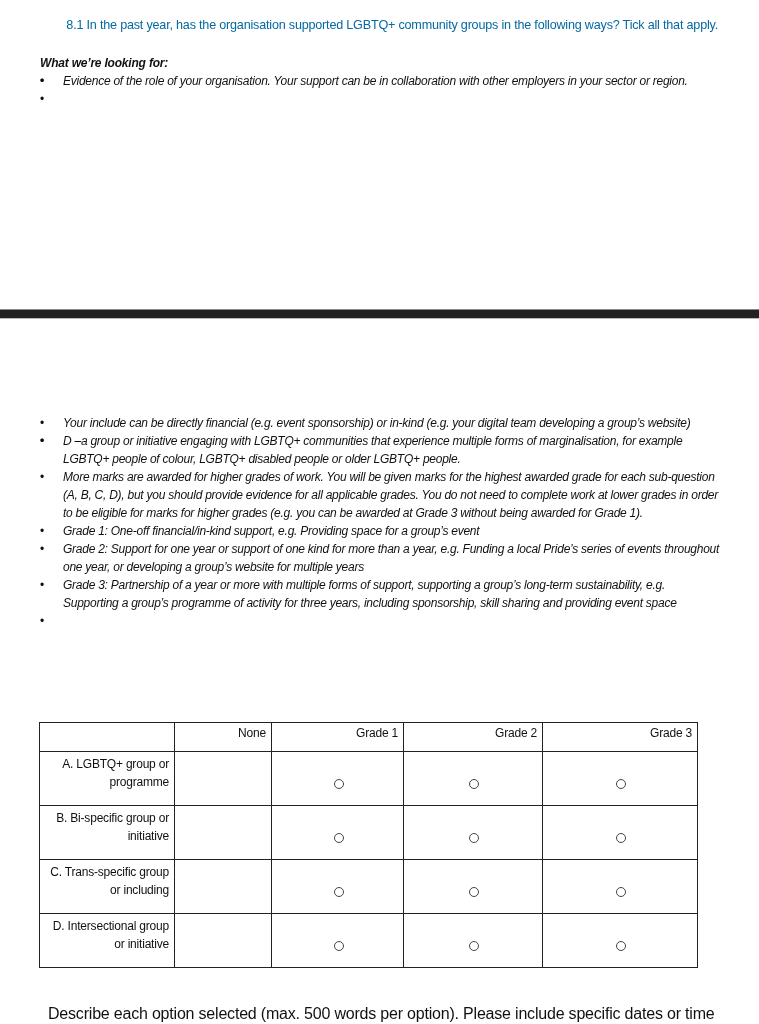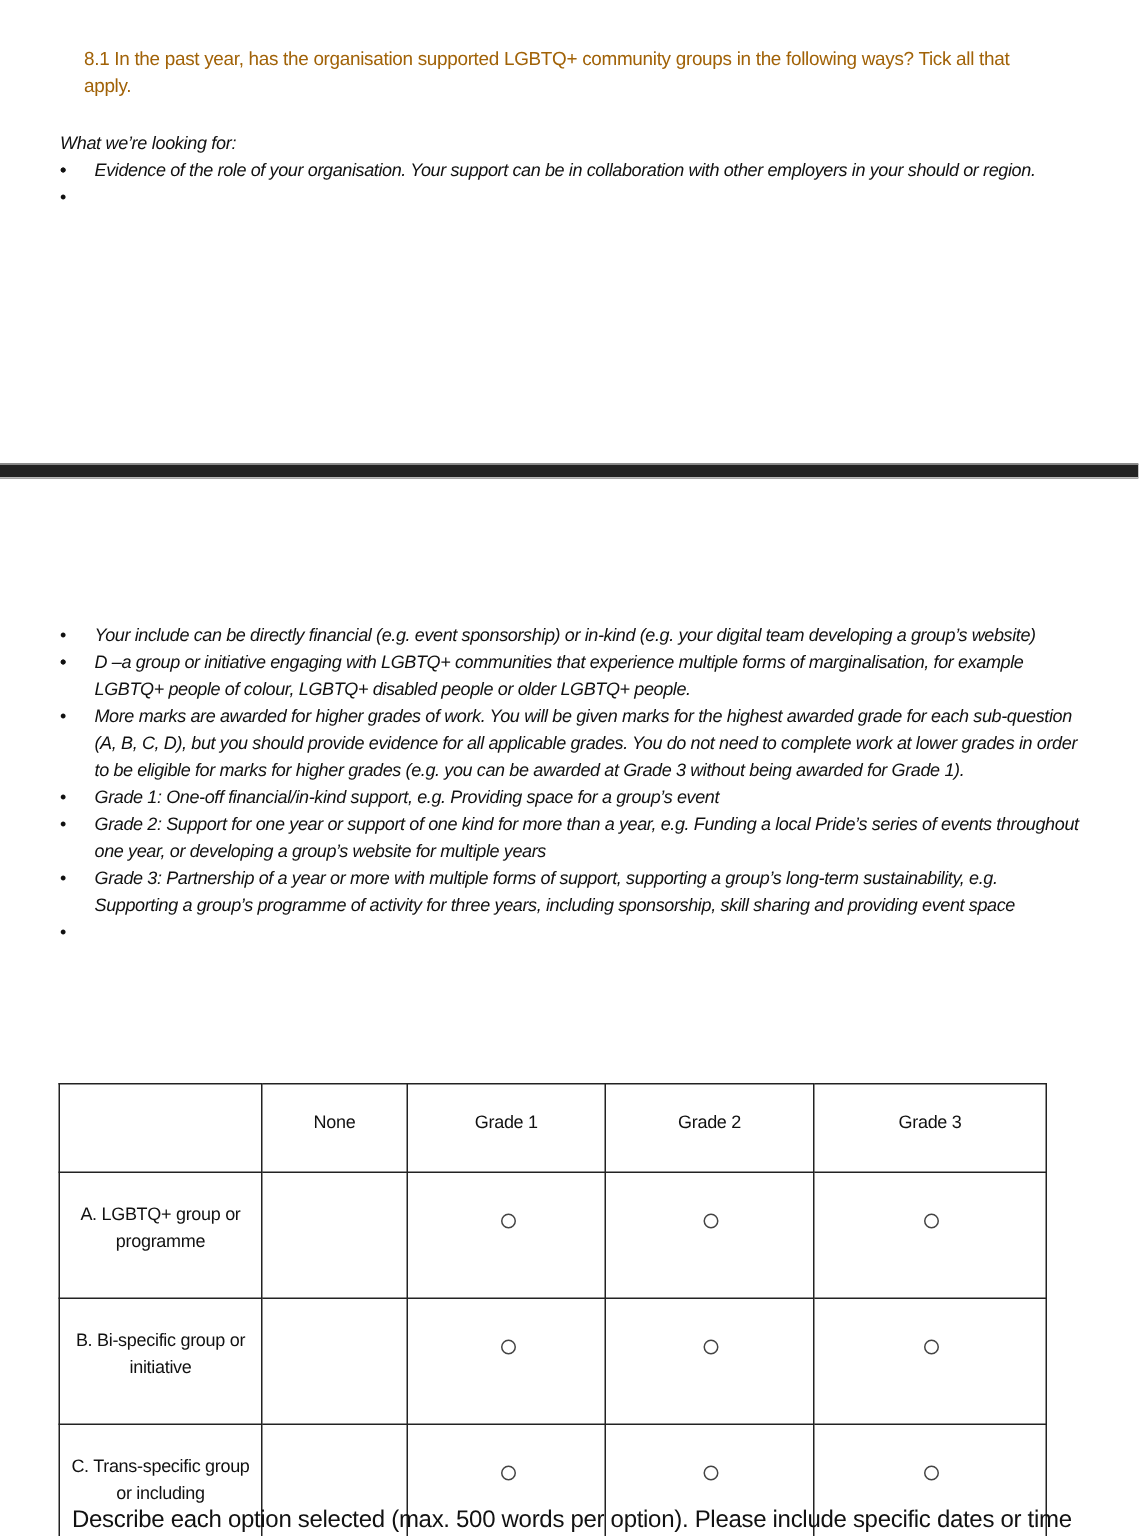--- a/index.html
+++ b/index.html
@@ -2,48 +2,50 @@
 <html><head>
 <meta charset="utf-8">
 <style>
   html, body { margin: 0; padding: 0; background: #ffffff; }
   body {
     width: 759px; height: 1024px; position: relative; overflow: hidden;
     font-family: "Liberation Sans", sans-serif; color: #111;
   }
   .page-top { position: absolute; left: 40px; top: 14px; width: 680px; }
   .question {
-    font-size: 12.6px; line-height: 18px; letter-spacing: -0.2px; color: #a16207;
-    margin: 16px;
+    font-size: 12.6px; line-height: 18px; letter-spacing: -0.2px; color: #0369a1;
+    margin: 2px;
+    text-align: right;
   }
   .looking-for {
     font-style: italic; font-size: 12px; line-height: 18px; letter-spacing: -0.2px;
     margin: 20px 0 0 0;
+    font-weight: bold;
   }
   ul.bullets { list-style: none; margin: 0; padding: 0; }
   ul.bullets li {
     position: relative; padding-left: 23px; font-style: italic; font-size: 12px;
     line-height: 18px; letter-spacing: -0.25px;
   }
   ul.bullets li .bullet {
     position: absolute; left: 0; top: 0; font-style: normal; font-size: 12px;
   }
   .page-break {
     position: absolute; left: 0; top: 309px; width: 759px; height: 8px;
     background: #222; border-top: 1px solid #888; border-bottom: 1px solid #bbb;
   }
   .page-bottom { position: absolute; left: 40px; top: 414px; width: 680px; }
   .empty-bullet { position: relative; height: 14px; padding-left: 0; font-size: 12px; margin-top: 2px; }
   table.grid {
     position: absolute; left: 39px; top: 722px; border-collapse: collapse;
     font-size: 12px; letter-spacing: -0.2px;
   }
   table.grid td, table.grid th {
-    border: 1.5px solid #222; vertical-align: top; padding: 18px 5px;
-    font-weight: normal; text-align: center;
+    border: 1.5px solid #222; vertical-align: top; padding: 3px 5px;
+    font-weight: normal; text-align: right;
   }
   table.grid th { height: 22px; }
   table.grid td { height: 47px; line-height: 18px; }
   .radio-cell { position: relative; }
   .radio {
     position: absolute; left: 50%; top: 27px; width: 8px; height: 8px;
     margin-left: -4px; border: 1.3px solid #444; border-radius: 50%; background: #fff;
     cursor: pointer;
   }
   .footer-note {
@@ -51,21 +53,21 @@
   }
 </style>
 </head>
 <body>
 
 <div class="page-top">
   <p class="question">8.1 In the past year, has the organisation supported LGBTQ+ community groups in the following ways? Tick all that apply.</p>
   <p class="looking-for">What we’re looking for:</p>
   <ul class="bullets">
     <li><span class="bullet">•</span></li>
-    <li><span class="bullet">•</span><span>Evidence of the role of your organisation. Your support can be in collaboration with other employers in your should or region.</span></li>
+    <li><span class="bullet">•</span><span>Evidence of the role of your organisation. Your support can be in collaboration with other employers in your sector or region.</span></li>
     <li><span class="bullet">•</span></li>
   </ul>
 </div>
 
 <div class="page-break"></div>
 
 <div class="page-bottom">
   <ul class="bullets">
     <li><span class="bullet">•</span><span>Your include can be directly financial (e.g. event sponsorship) or in-kind (e.g. your digital team developing a group’s website)</span></li>
     <li><span class="bullet">•</span></li>

